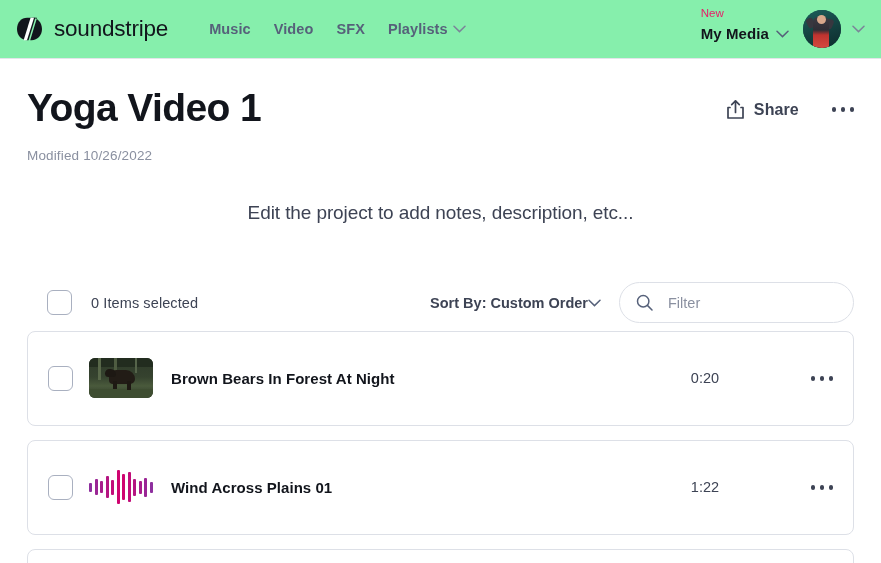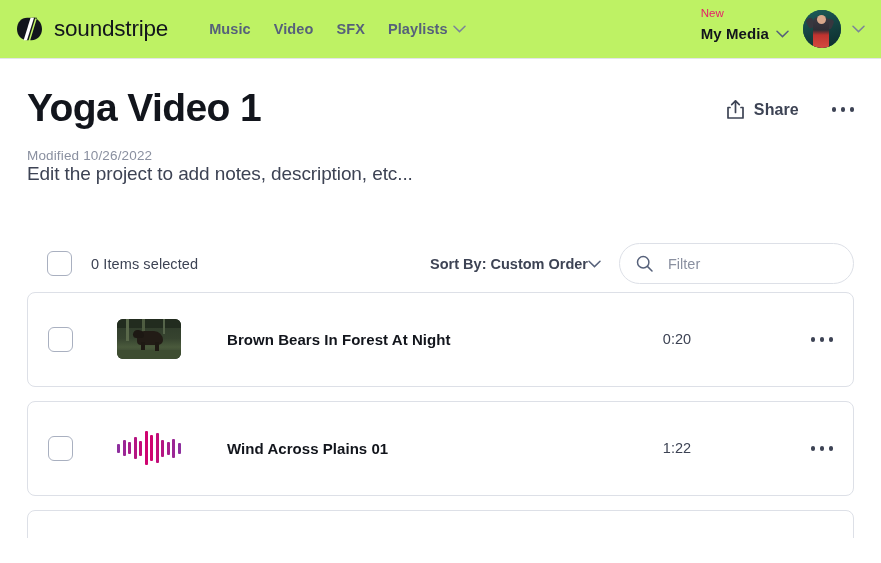--- a/index.html
+++ b/index.html
@@ -12,21 +12,21 @@
     -webkit-font-smoothing: antialiased;
   }
 
   
   .header {
     height: 59px;
     width: 881px;
     display: flex;
     align-items: center;
     border-bottom: 1px solid #e3e5ea;
-    background: #bef264;
+    background: #86efac;
     position: relative;
   }
   .brand {
     display: flex;
     align-items: center;
     margin-left: 16px;
     gap: 9px;
     cursor: pointer;
   }
   .brand-mark {
@@ -170,23 +170,25 @@
     display: block;
   }
 
   .modified {
     margin-top: 19px;
     font-size: 13.5px;
     color: #8a90a0;
     letter-spacing: 0.15px;
   }
   .description {
+    margin-top: 39px;
     font-size: 19px;
     color: #3d4354;
     letter-spacing: -0.1px;
+    text-align: center;
   }
 
   
   .toolbar {
     margin-top: 59px;
     display: flex;
     align-items: center;
     height: 40px;
     padding-left: 20px;
   }
@@ -243,21 +245,20 @@
   .row {
     height: 95px;
     border: 1px solid #dde0e7;
     border-radius: 8px;
     background: #fff;
     display: flex;
     align-items: center;
     padding: 0 20px;
     margin-bottom: 14px;
     cursor: pointer;
-    gap: 28px;
   }
   .row-chk {
     width: 25px; height: 25px;
     border: 1.4px solid #a9b0c0;
     border-radius: 6px;
     background: #fff;
     flex: 0 0 auto;
     cursor: pointer;
   }
   .thumb {

